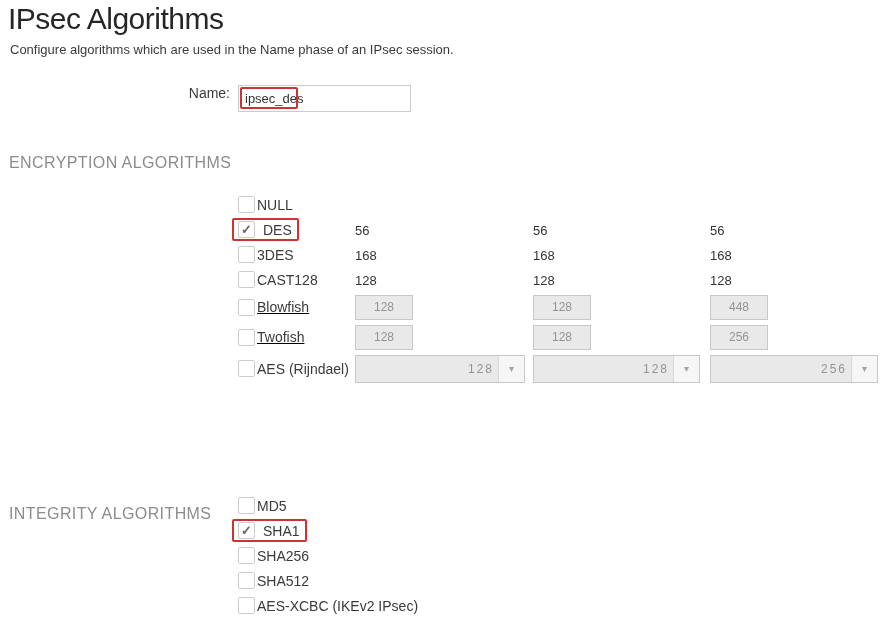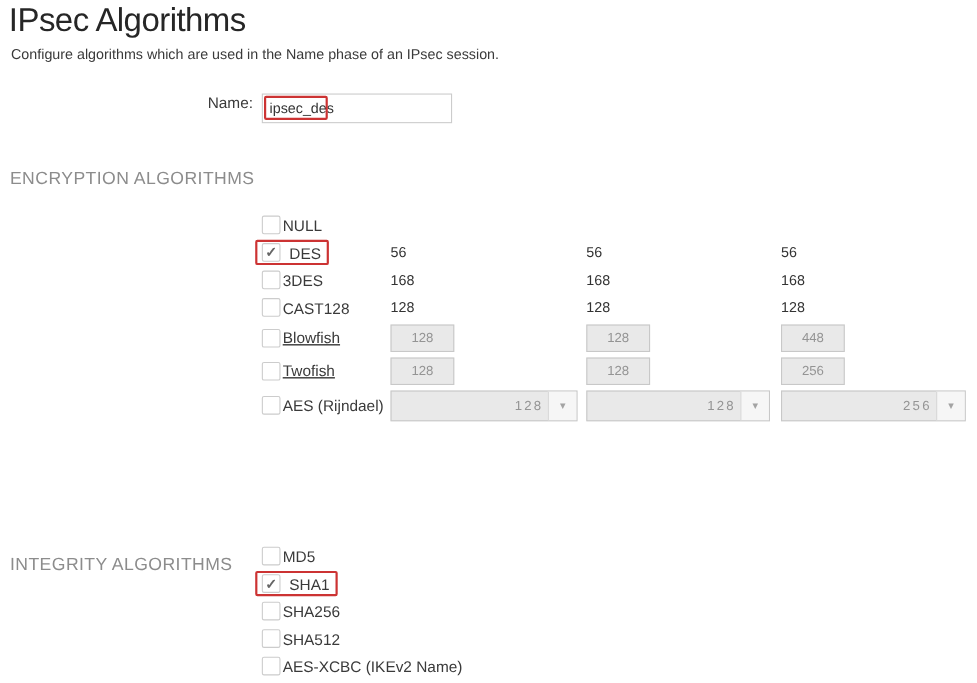--- a/index.html
+++ b/index.html
@@ -199,17 +199,17 @@
     <div class="int-row">
       <span class="checkbox"></span>
       <span class="cb-label">SHA256</span>
     </div>
     <div class="int-row">
       <span class="checkbox"></span>
       <span class="cb-label">SHA512</span>
     </div>
     <div class="int-row">
       <span class="checkbox"></span>
-      <span class="cb-label">AES-XCBC (IKEv2 Name)</span>
+      <span class="cb-label">AES-XCBC (IKEv2 IPsec)</span>
     </div>
   </div>
 
 </div>
 
 </body></html>

